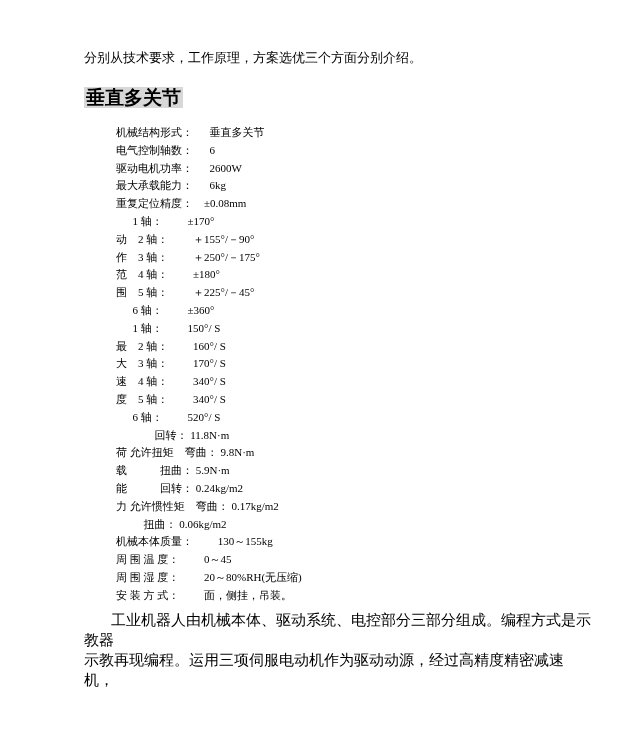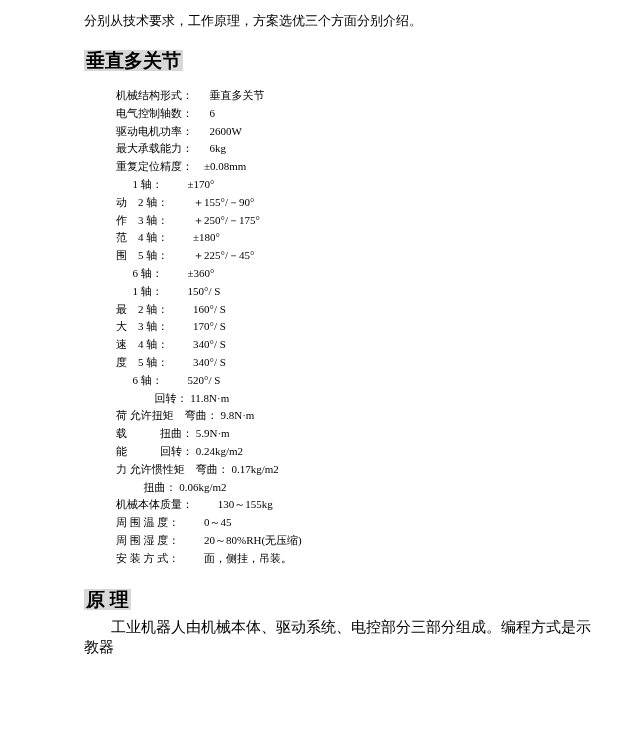--- a/index.html
+++ b/index.html
@@ -2,21 +2,21 @@
 <html style="--hl: #d8d8d8; --ink: #000000; --paper: #ffffff;"><head>
 <meta charset="utf-8">
 <style>
   :root { --hl:#d8d8d8; --ink:#000000; --paper:#ffffff; }
   html,body { margin:0; padding:0; background:var(--paper); }
   .page {
     position:relative; width:621px; height:740px; background:var(--paper);
     overflow:hidden; color:var(--ink);
     font-family:"Liberation Serif","DejaVu Serif",serif;
   }
-  .content { padding:12px 30px 0 84px; }
+  .content { padding:12px 30px 0 84px;margin-top:37px; }
   .intro { margin:0; font-size:13px; line-height:18px; }
   .heading { margin:19px 0 0 0; font-size:19px; line-height:24px; font-weight:bold; }
   .heading.second { margin-top:20px; }
   .hl { background:var(--hl); padding:0 2px; }
   .specs {
     margin-top:14px; padding-left:32px;
     font-size:11px; line-height:17.8px; white-space:pre;
   }
   .specs .spec-line { height:17.8px; }
   .para { margin-top:5px; font-size:15px; line-height:20px; }
@@ -27,20 +27,20 @@
 
 <div class="page">
   <div class="content">
 
     <p class="intro">分别从技术要求，工作原理，方案选优三个方面分别介绍。</p>
 
     <h2 class="heading"><span class="hl">垂直多关节</span></h2>
 
     <div class="specs"><div class="spec-line">机械结构形式：　  垂直多关节</div><div class="spec-line">电气控制轴数：　  6</div><div class="spec-line">驱动电机功率：　  2600W</div><div class="spec-line">最大承载能力：　  6kg</div><div class="spec-line">重复定位精度：　±0.08mm</div><div class="spec-line">　  1 轴：　　 ±170°</div><div class="spec-line">动　2 轴：　　 ＋155°/－90°</div><div class="spec-line">作　3 轴：　　 ＋250°/－175°</div><div class="spec-line">范　4 轴：　　 ±180°</div><div class="spec-line">围　5 轴：　　 ＋225°/－45°</div><div class="spec-line">　  6 轴：　　 ±360°</div><div class="spec-line">　  1 轴：　　 150°/ S</div><div class="spec-line">最　2 轴：　　 160°/ S</div><div class="spec-line">大　3 轴：　　 170°/ S</div><div class="spec-line">速　4 轴：　　 340°/ S</div><div class="spec-line">度　5 轴：　　 340°/ S</div><div class="spec-line">　  6 轴：　　 520°/ S</div><div class="spec-line">　　　  回转： 11.8N·m</div><div class="spec-line">荷 允许扭矩　弯曲： 9.8N·m</div><div class="spec-line">载　　　扭曲： 5.9N·m</div><div class="spec-line">能　　　回转： 0.24kg/m2</div><div class="spec-line">力 允许惯性矩　弯曲： 0.17kg/m2</div><div class="spec-line">　　  扭曲： 0.06kg/m2</div><div class="spec-line">机械本体质量：　　 130～155kg</div><div class="spec-line">周 围 温 度：　　 0～45</div><div class="spec-line">周 围 湿 度：　　 20～80%RH(无压缩)</div><div class="spec-line">安 装 方 式：　　 面，侧挂，吊装。</div></div>
 
-    <h2 class="heading second"><span class="hl">原 理</span></h2>
 
     <div class="para">
         <div class="para-line">工业机器人由机械本体、驱动系统、电控部分三部分组成。编程方式是示教器</div>
+        <div class="para-line">示教再现编程。运用三项伺服电动机作为驱动动源，经过高精度精密减速机，</div>
       </div>
 
   </div>
 </div>
 
 </body></html>

